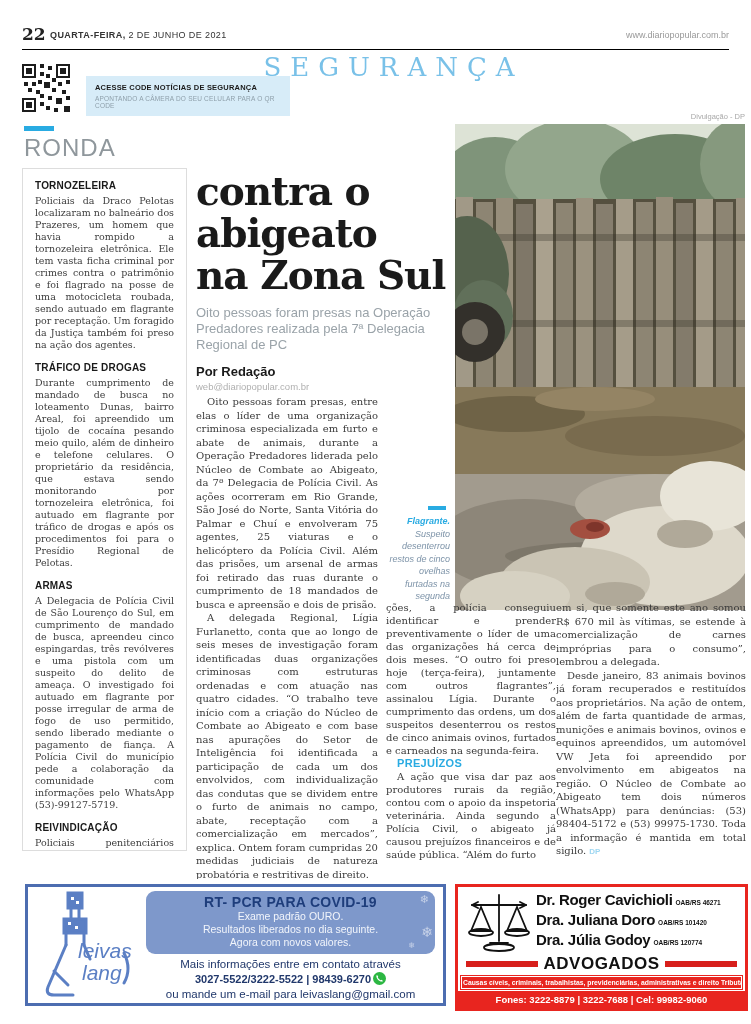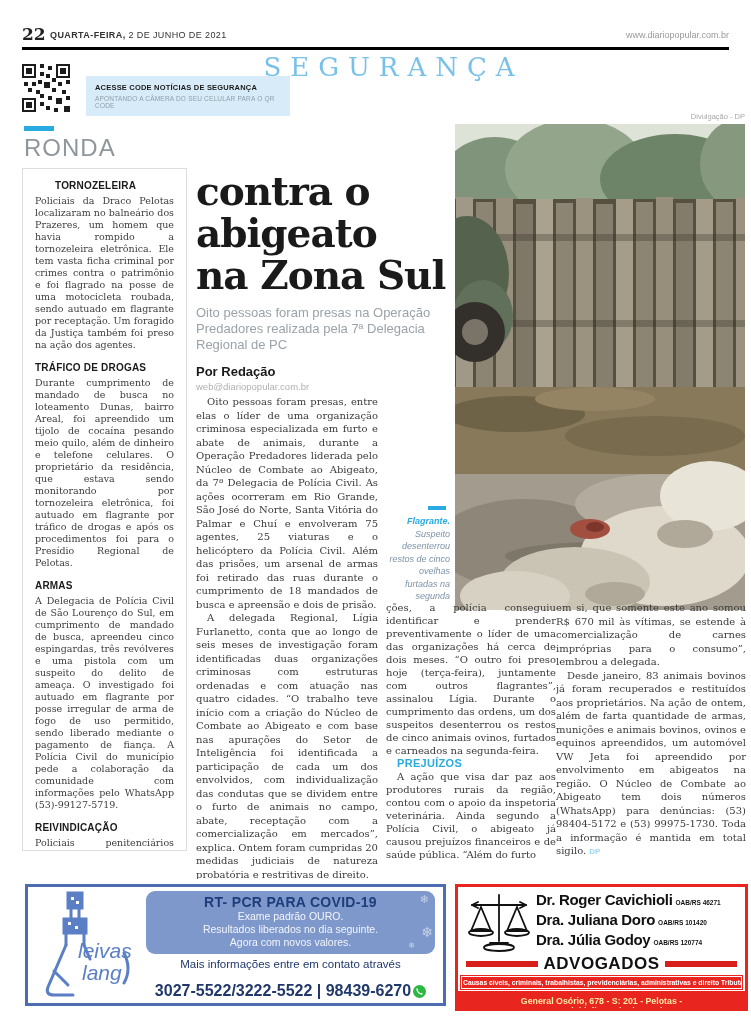--- a/index.html
+++ b/index.html
@@ -1,41 +1,41 @@
 <!DOCTYPE html>
 <html lang="pt"><head>
 <meta charset="utf-8">
 <style>
   html,body{margin:0;padding:0;background:#e9e9e9;}
   .page{position:relative;width:751px;height:1024px;background:#fff;margin:0 auto;
         font-family:"Liberation Sans",sans-serif;overflow:hidden;}
   .page *{box-sizing:border-box;}
 
   
-  .masthead{position:absolute;left:22px;right:22px;top:24px;height:26px;border-bottom:3px solid #000000;text-align:center;}
+  .masthead{position:absolute;left:22px;right:22px;top:24px;height:26px;border-bottom:1px solid #000000;text-align:center;}
   .pageno{position:absolute;left:0;top:0;font:bold 17px "DejaVu Serif",serif;color:#222;}
   .dateline{position:absolute;left:28px;top:6px;font-size:9px;letter-spacing:.4px;color:#333;}
   .dateline b{font-weight:bold;}
   .site{position:absolute;right:0;top:6px;font-size:9px;color:#999;}
   .section-title{position:absolute;left:0;right:0;top:52px;text-align:center;
         font:400 26px "DejaVu Serif",serif;color:#79c1e8;letter-spacing:9px;padding-left:36px;}
 
   
   .qr{position:absolute;left:22px;top:64px;width:48px;height:48px;}
   .qr-box{position:absolute;left:86px;top:76px;width:204px;height:40px;background:#d7ecf8;padding:7px 9px;}
   .qr-box .t1{font-size:7.5px;font-weight:bold;color:#1a1a1a;letter-spacing:.2px;}
   .qr-box .t2{font-size:6.5px;color:#8fa0ab;margin-top:3px;letter-spacing:.2px;}
 
   
   .ronda{position:absolute;left:22px;top:126px;width:165px;}
   .ronda-bar{width:30px;height:5px;background:#29abe2;margin-left:2px;}
   .ronda-title{font-size:24px;color:#8f979c;letter-spacing:1px;margin:3px 0 6px 2px;}
   .ronda-box{border:1px solid #ddd;padding:11px 12px;height:683px;overflow:hidden;}
   .ronda-item h3{margin:11px 0 4px;font-size:10px;font-weight:bold;color:#1a1a1a;letter-spacing:.2px;}
-  .ronda-item:first-child h3{margin-top:0;margin-left:20px;}
+  .ronda-item:first-child h3{margin-top:0;}
   .ronda-item p{margin:0;font:9.5px/12px "DejaVu Serif",serif;color:#3d3d3d;text-align:justify;hyphens:auto;}
 
   
   .headline{position:absolute;left:196px;top:128px;width:262px;}
   .headline h1{margin:0;font:bold 39px/42px "DejaVu Serif",serif;letter-spacing:-1px;color:#1a1a1a;}
   .headline .accent{color:#29abe2;}
   .standfirst{margin-top:9px;width:235px;font-size:13px;line-height:16px;color:#9aa3a9;}
   .byline{margin-top:11px;}
   .byline .by{font-size:13px;font-weight:bold;color:#1a1a1a;}
   .byline .mail{font-size:9.5px;color:#b0b0b0;margin-top:2px;}
@@ -65,21 +65,21 @@
   .lab-logo .l1{position:absolute;left:50px;top:52px;font-size:21px;font-style:italic;color:#5b7fc4;}
   .lab-logo .l2{position:absolute;left:54px;top:74px;font-size:21px;font-style:italic;color:#5b7fc4;}
   .lab-right{flex:1;padding:4px 8px 2px 0;display:flex;flex-direction:column;}
   .lab-banner{position:relative;background:#7e98cb;border-radius:9px;color:#f2f5fb;text-align:center;
               padding:3px 6px 5px;}
   .lab-banner .bt{font-size:14px;font-weight:bold;color:#1e3d7b;letter-spacing:.3px;}
   .lab-banner .bl{font-size:10.5px;line-height:13px;}
   .snow{position:absolute;color:#fff;opacity:.55;font-size:11px;}
   .lab-contact{text-align:center;color:#21386b;margin-top:4px;}
   .lab-contact .ci{font-size:11.5px;}
-  .lab-contact .cp{font-size:16px;font-weight:bold;margin-top:12px;}
+  .lab-contact .cp{font-size:11px;font-weight:bold;margin-top:2px;}
   .lab-contact .ce{font-size:11.5px;margin-top:1px;}
   .lab-rule{border-top:2px solid #2c4a86;margin:3px 14px 2px;}
   .wa{display:inline-block;vertical-align:-2px;margin-left:2px;}
 
   
   .ad-law{position:absolute;left:455px;top:884px;width:293px;height:127px;border:3px solid #e8251f;
           background:#fff;display:flex;flex-direction:column;overflow:hidden;}
   .law-top{display:flex;align-items:center;padding:2px 4px 0;}
   .law-scales{flex:none;margin:0 4px;}
   .law-names{flex:1;}
@@ -290,20 +290,21 @@
         <div class="bl">Exame padrão OURO.</div>
         <div class="bl">Resultados liberados no dia seguinte.</div>
         <div class="bl">Agora com novos valores.</div>
       </div>
       <div class="lab-contact">
         <div class="ci">Mais informações entre em contato através</div>
         <div class="cp"><span>3027-5522/3222-5522 | 98439-6270</span><span class="wa"><svg width="13" height="13" viewBox="0 0 13 13">
                 <circle cx="6.5" cy="6.5" r="6.5" fill="#2cb742"></circle>
             <path d="M4 3 C3.4 3.4 3.2 4.2 3.6 5.4 C4.2 7.2 5.8 8.8 7.6 9.4 C8.8 9.8 9.6 9.6 10 9 L8.6 7.8 7.6 8.2 C6.6 7.8 5.2 6.4 4.8 5.4 L5.2 4.4 Z" fill="#fff"></path>
               </svg></span></div>
+        <div class="ce">ou mande um e-mail para leivaslang@gmail.com</div>
         <div class="lab-rule"></div>
 
       </div>
     </div>
   </div>
 
   <div class="ad-law">
     <div class="law-top">
       <svg class="law-scales" width="66" height="64" viewBox="0 0 66 64">
         <g fill="none" stroke="#111" stroke-width="1.8" stroke-linecap="round">
@@ -324,17 +325,18 @@
         <div class="law-name-row"><span class="law-name">Dra. Júlia Godoy</span><span class="law-oab">OAB/RS 120774</span></div>
       </div>
     </div>
     <div class="law-advrow">
       <div class="bar"></div>
       <div class="adv">ADVOGADOS</div>
       <div class="bar"></div>
     </div>
     <div class="law-serv">Causas cíveis, criminais, trabalhistas, previdenciárias, administrativas e direito Tributário</div>
     <div class="law-foot">
+      <div class="fp">Fones: 3222-8879 | 3222-7688 | Cel: 99982-9060</div>
       <div class="fa">General Osório, 678 - S: 201 - Pelotas - rogercavichioli@outlook.com.br</div>
     </div>
   </div>
 
 </div>
 
 </body></html>

